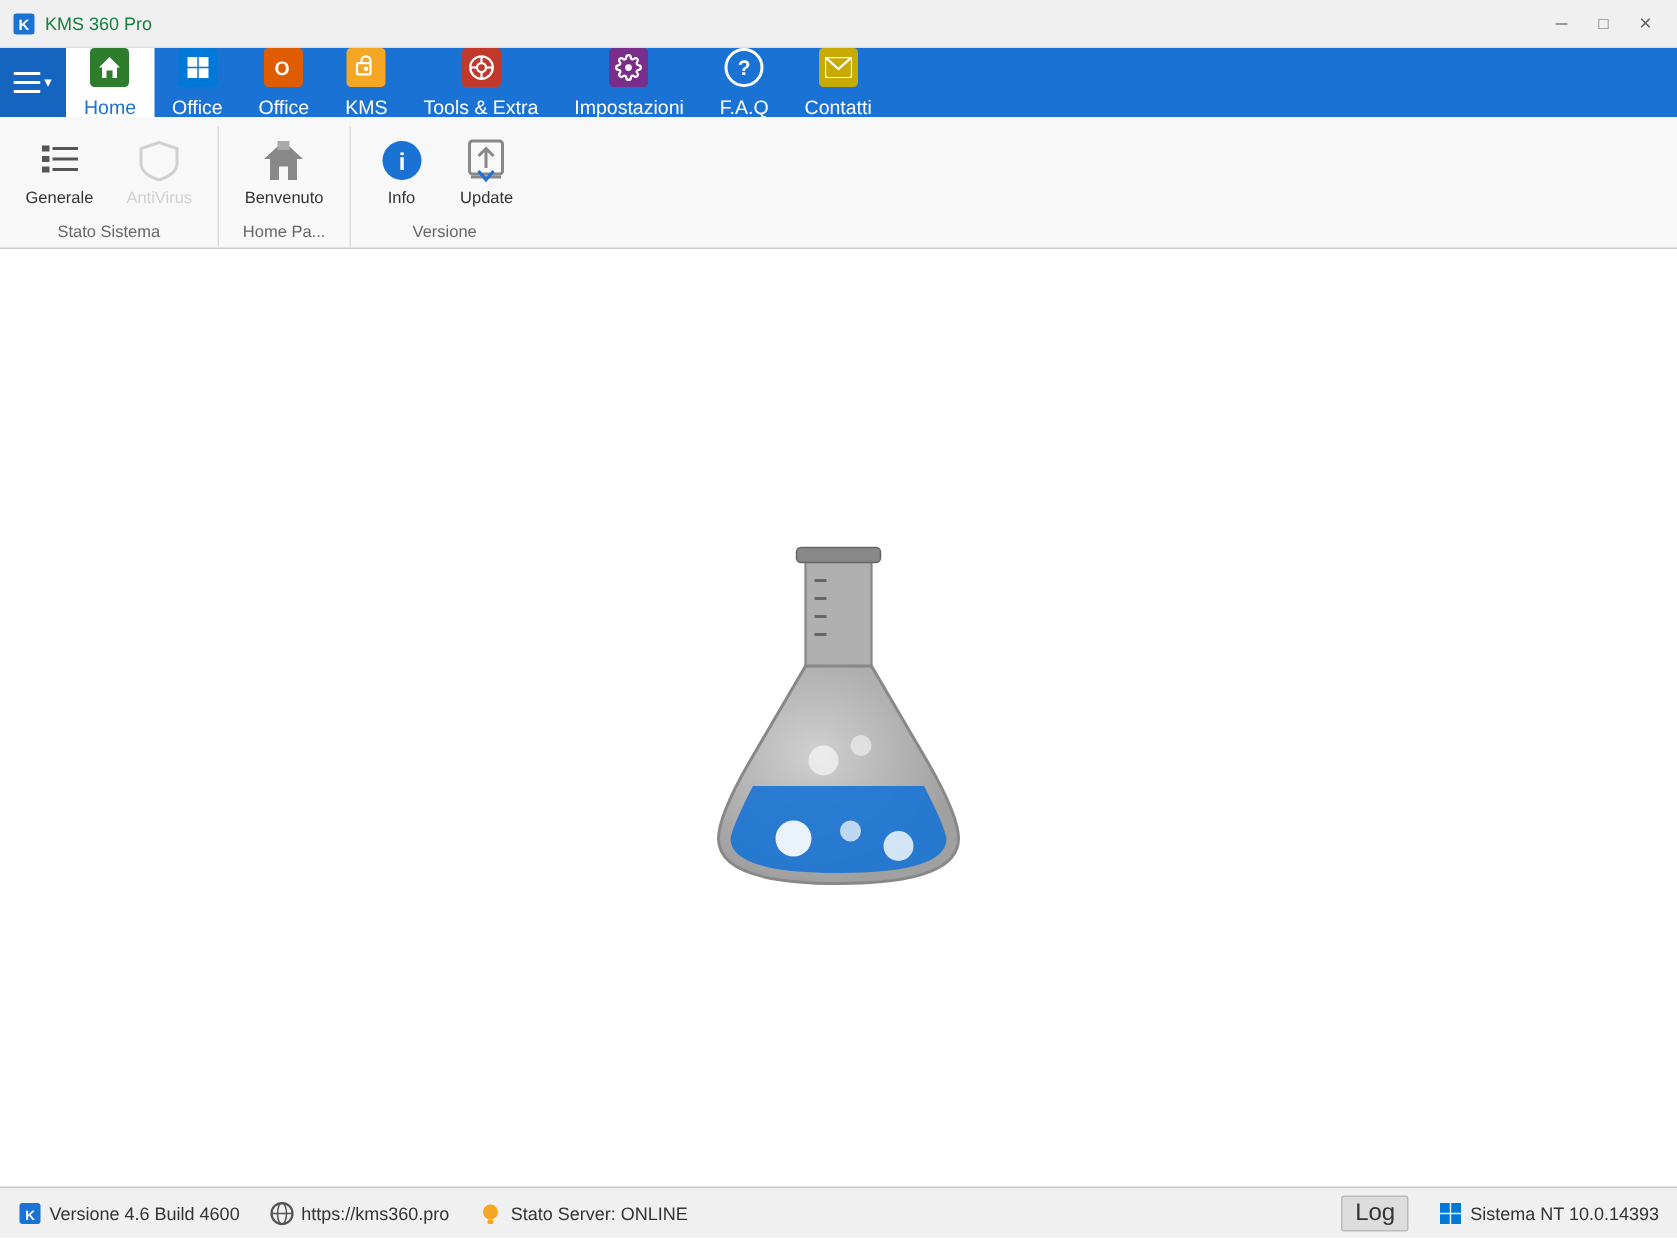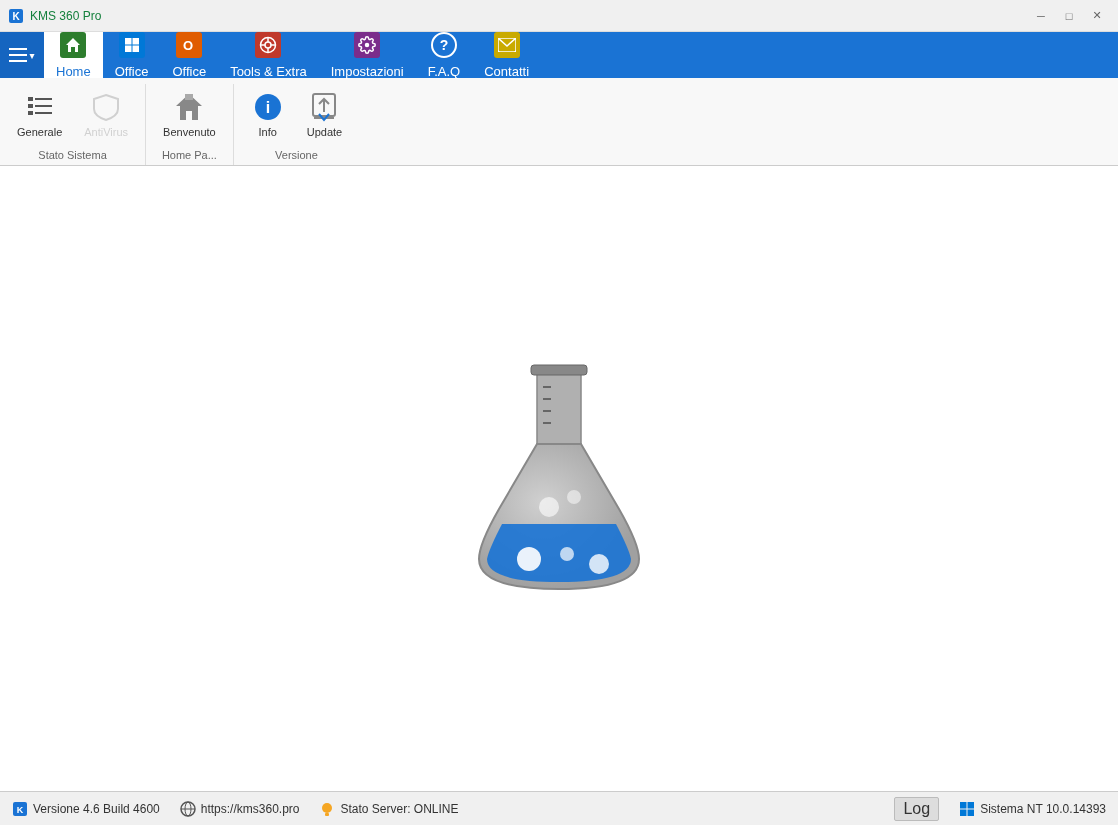--- a/index.html
+++ b/index.html
@@ -268,20 +268,30 @@
 
   <button class="nav-tab">
     <div class="icon-box orange-off">
       <svg width="16" height="16" viewBox="0 0 16 16">
         <text x="2" y="13" font-size="13" fill="white" font-weight="bold">O</text>
       </svg>
     </div>
     <span>Office</span>
   </button>
 
+  <button class="nav-tab">
+    <div class="icon-box" style="background:#f5a623;">
+      <svg width="18" height="18" viewBox="0 0 24 24">
+        <rect x="4" y="8" width="12" height="10" rx="1" fill="none" stroke="white" stroke-width="2"></rect>
+        <path d="M8 8V6a4 4 0 018 0v2" fill="none" stroke="white" stroke-width="2"></path>
+        <circle cx="12" cy="13" r="2" fill="white"></circle>
+      </svg>
+    </div>
+    <span>KMS</span>
+  </button>
 
   <button class="nav-tab">
     <div class="icon-box red-tools">
       <svg width="18" height="18" viewBox="0 0 24 24">
         <circle cx="12" cy="12" r="10" fill="none" stroke="white" stroke-width="2"></circle>
         <circle cx="12" cy="12" r="4" fill="none" stroke="white" stroke-width="2"></circle>
         <line x1="12" y1="2" x2="12" y2="8" stroke="white" stroke-width="2"></line>
         <line x1="12" y1="16" x2="12" y2="22" stroke="white" stroke-width="2"></line>
         <line x1="2" y1="12" x2="8" y2="12" stroke="white" stroke-width="2"></line>
         <line x1="16" y1="12" x2="22" y2="12" stroke="white" stroke-width="2"></line>

